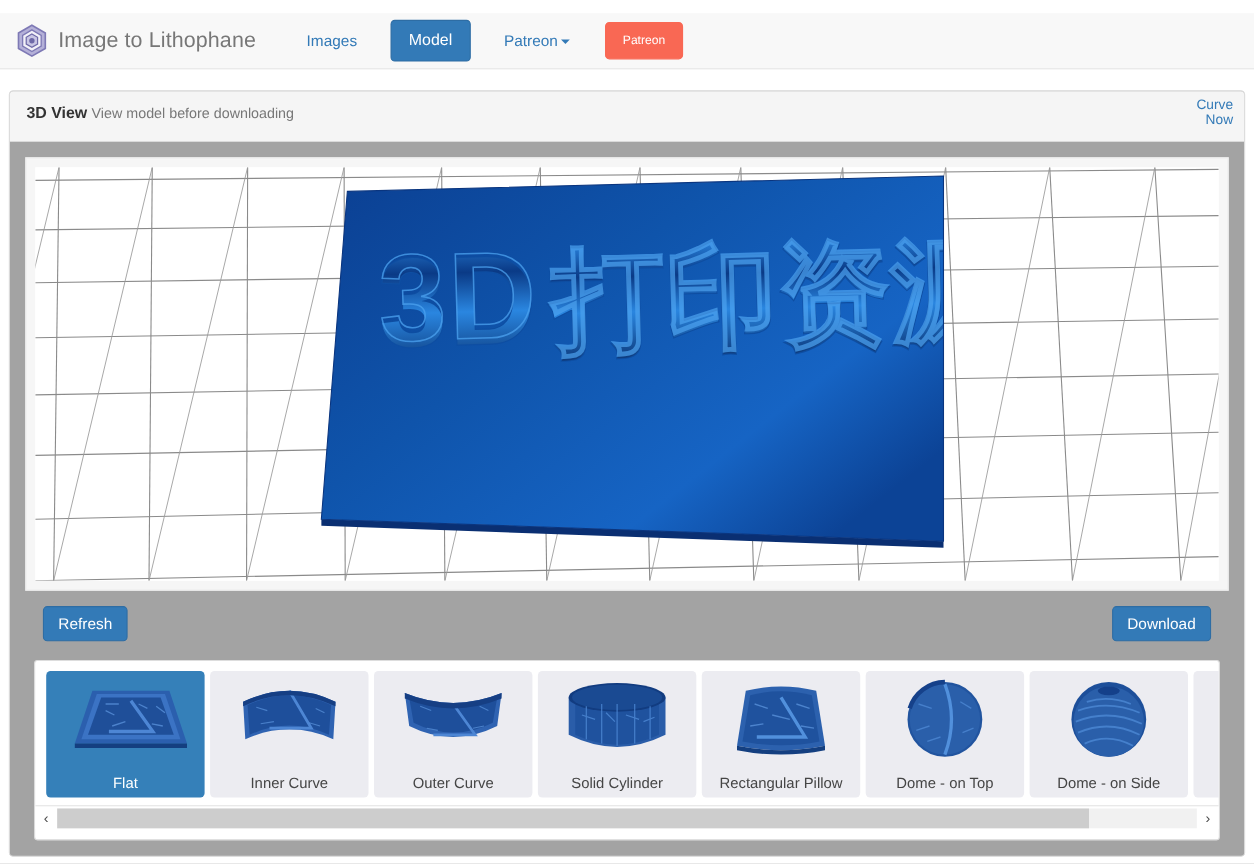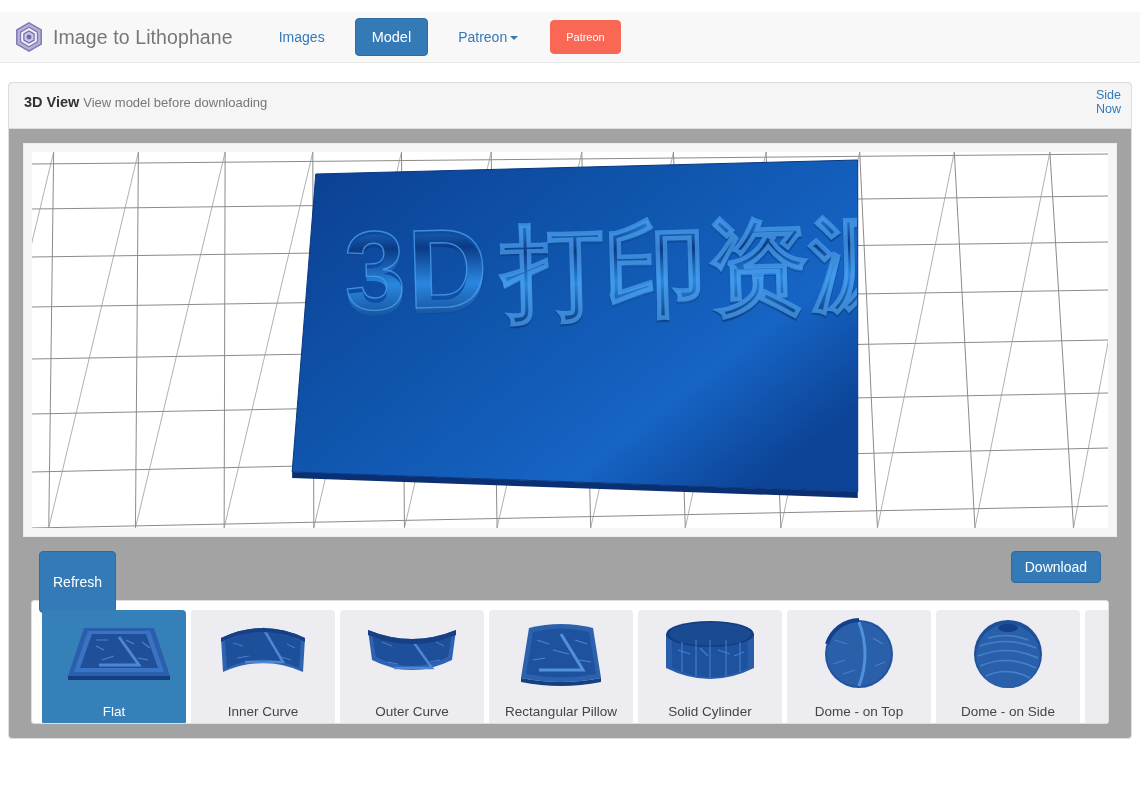--- a/index.html
+++ b/index.html
@@ -143,21 +143,21 @@
     position: relative;
     height: 34px;
     margin: 14px 6px 0 6px;
   }
   .btn-refresh {
     position: absolute; left: 10px; top: 0;
     background: #337ab7;
     border: 1px solid #2e6da4;
     color: #ffffff;
     border-radius: 4px;
-    padding: 22px 13px;
+    padding: 7px 13px;
     font-size: 14px;
     cursor: pointer;
   }
   .btn-download {
     position: absolute; right: 10px; top: 0;
     background: #337ab7;
     border: 1px solid #2e6da4;
     color: #ffffff;
     border-radius: 4px;
     padding: 7px 13px;
@@ -166,21 +166,21 @@
   }
 
   
   .carousel-wrap {
     margin: 15px 8px 0 8px;
     border: 1px solid #dddddd;
     border-radius: 3px;
     background: #ffffff;
     padding: 9px 0 0 0;
     overflow: hidden;
-    height: 124px;
+    height: 164px;
   }
   .thumb-strip {
     display: flex;
     gap: 5px;
     padding: 0 10px;
     height: 115px;
   }
   .thumb {
     flex: 0 0 144px;
     background: #ececf1;
@@ -257,21 +257,21 @@
   </div>
 </div>
 
 <div class="container">
   <div class="panel">
 
     <div class="panel-heading">
       <span class="panel-title-strong">3D View</span>
       <span class="panel-title-sub">View model before downloading</span>
       <a class="print-now" href="#">
-        <span>Side</span><br>
+        <span>Curve</span><br>
         <span>Now</span>
       </a>
     </div>
 
     <div class="panel-body">
 
       <div class="viewer-frame">
         <div class="viewer-canvas">
           <svg viewBox="0 0 1092 376" preserveAspectRatio="none" xmlns="http://www.w3.org/2000/svg">
             <defs>
@@ -396,43 +396,43 @@
               <g stroke="#5b94dd" stroke-width="1" opacity="0.7">
                 <path d="M42,32 L52,36 M96,32 L104,36 M48,52 L58,54 M90,52 L100,50"></path>
               </g>
               <path d="M28,20 Q72,38 116,20 L116,25 Q72,43 28,25 Z" fill="#163f84"></path>
             </svg>
             <div class="thumb-label">Outer Curve</div>
           </div>
 
           <div class="thumb">
             <svg class="thumb-img" viewBox="0 0 144 88" preserveAspectRatio="xMidYMid meet">
-              <path d="M40,18 Q72,10 104,18 L112,68 Q72,76 32,68 Z" fill="#2c61ae"></path>
-              <path d="M44,22 Q72,15 100,22 L107,64 Q72,71 37,64 Z" fill="#1f529e"></path>
-              <polyline points="72,24 94,60 50,60" fill="none" stroke="#5190dc" stroke-width="3"></polyline>
-              <g stroke="#5b94dd" stroke-width="1.2" opacity="0.75">
-                <path d="M48,30 L60,34 M86,30 L98,34 M44,50 L56,48 M90,50 L102,52 M64,40 L80,44"></path>
-              </g>
-              <path d="M32,68 Q72,76 112,68 L112,72 Q72,80 32,72 Z" fill="#143f80"></path>
-            </svg>
-            <div class="thumb-label">Rectangular Pillow</div>
-          </div>
-
-          <div class="thumb">
-            <svg class="thumb-img" viewBox="0 0 144 88" preserveAspectRatio="xMidYMid meet">
               <path d="M28,24 L28,58 Q72,80 116,58 L116,24 Z" fill="#2a5da9"></path>
               <path d="M34,28 L34,58 Q72,76 110,58 L110,28 Z" fill="#1f529e"></path>
               <ellipse cx="72" cy="24" rx="44" ry="13" fill="#123c80"></ellipse>
               <ellipse cx="72" cy="24" rx="41" ry="11.5" fill="#1a4a92"></ellipse>
               <g stroke="#4f8ad6" stroke-width="1.1" opacity="0.8">
                 <path d="M44,32 L44,62 M58,30 L58,66 M72,30 L72,68 M88,30 L88,66 M102,32 L102,62"></path>
                 <path d="M40,40 L52,44 M62,38 L70,46 M80,40 L92,44 M96,46 L106,42"></path>
               </g>
             </svg>
             <div class="thumb-label">Solid Cylinder</div>
+          </div>
+
+          <div class="thumb">
+            <svg class="thumb-img" viewBox="0 0 144 88" preserveAspectRatio="xMidYMid meet">
+              <path d="M40,18 Q72,10 104,18 L112,68 Q72,76 32,68 Z" fill="#2c61ae"></path>
+              <path d="M44,22 Q72,15 100,22 L107,64 Q72,71 37,64 Z" fill="#1f529e"></path>
+              <polyline points="72,24 94,60 50,60" fill="none" stroke="#5190dc" stroke-width="3"></polyline>
+              <g stroke="#5b94dd" stroke-width="1.2" opacity="0.75">
+                <path d="M48,30 L60,34 M86,30 L98,34 M44,50 L56,48 M90,50 L102,52 M64,40 L80,44"></path>
+              </g>
+              <path d="M32,68 Q72,76 112,68 L112,72 Q72,80 32,72 Z" fill="#143f80"></path>
+            </svg>
+            <div class="thumb-label">Rectangular Pillow</div>
           </div>
 
           <div class="thumb">
             <svg class="thumb-img" viewBox="0 0 144 88" preserveAspectRatio="xMidYMid meet">
               <circle cx="72" cy="44" r="34" fill="#21549f"></circle>
               <circle cx="72" cy="44" r="32" fill="#2a5faa"></circle>
               <path d="M72,12 Q84,44 72,76" fill="none" stroke="#5190dc" stroke-width="3"></path>
               <g stroke="#4f8ad6" stroke-width="1.2" opacity="0.75">
                 <path d="M48,30 L60,34 M86,28 L96,34 M46,54 L58,50 M88,56 L98,52 M56,64 L68,60"></path>
               </g>

